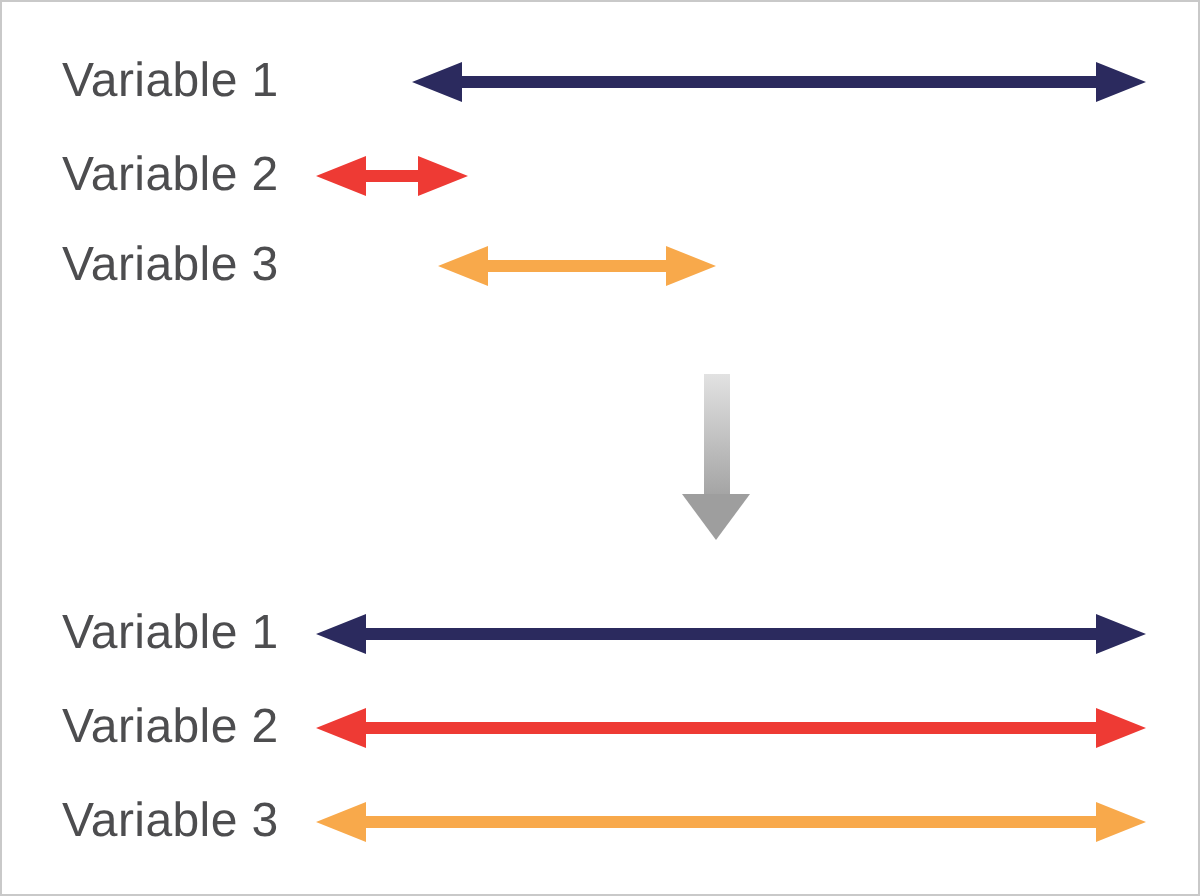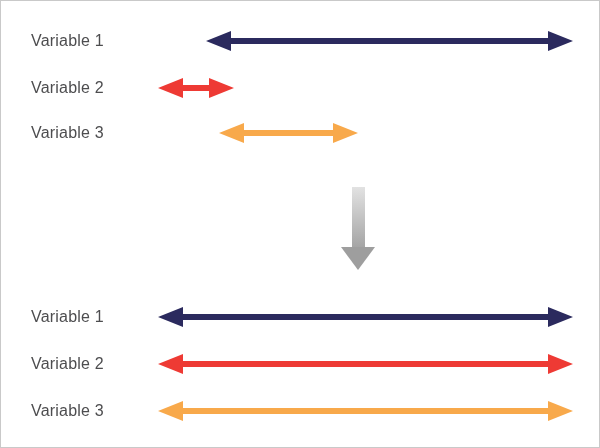--- a/index.html
+++ b/index.html
@@ -21,21 +21,21 @@
     position: absolute;
     left: 0;
     width: 100%;
     height: 40px;
   }
   .var-label {
     position: absolute;
     left: 30px;
     top: 50%;
     transform: translateY(-50%);
-    font-size: 16px;
+    font-size: 24px;
     color: #4d4d4f;
     letter-spacing: 0.2px;
     white-space: nowrap;
   }
   .arrow {
     position: absolute;
     top: 50%;
     transform: translateY(-50%);
     height: 20px;
     display: flex;

